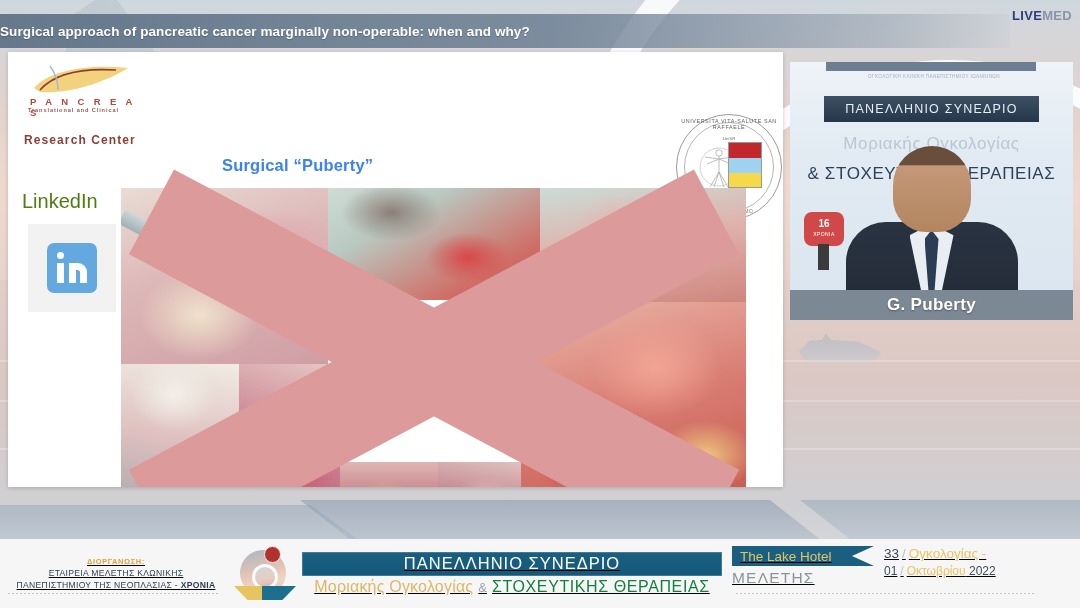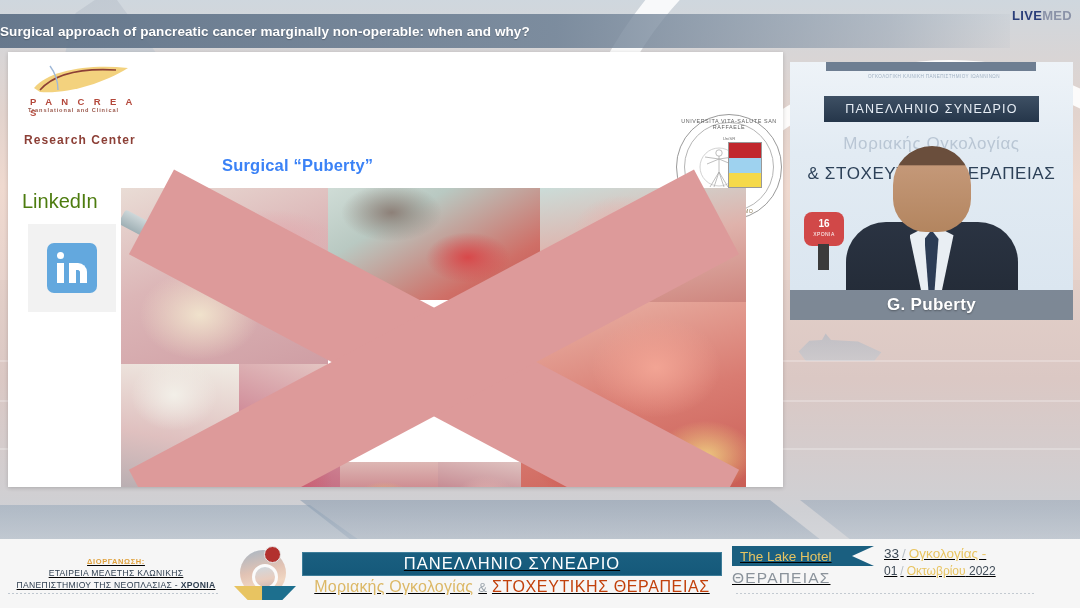--- a/index.html
+++ b/index.html
@@ -314,21 +314,21 @@
               display:flex; flex-direction:column; justify-content:center; }
   .f-band {
     background:linear-gradient(180deg,#1a5f80,#15597a);
     height:24px; display:flex; align-items:center; justify-content:center;
     border:1px solid #3d7d99; width:420px;
   }
   .f-band span { color:#ffffff; font-size:16.5px; letter-spacing:1px; }
   .f-sub { display:flex; align-items:baseline; justify-content:center; width:420px; margin-top:2px; }
   .f-sub .g1 { color:#dcb866; font-size:16px; letter-spacing:.2px; }
   .f-sub .amp { color:#9aa3ab; font-size:13px; margin:0 5px; }
-  .f-sub .g2 { color:#c2410c; font-size:16px; letter-spacing:.6px; }
+  .f-sub .g2 { color:#15803d; font-size:16px; letter-spacing:.6px; }
 
   .f-right { position:relative; width:318px; height:55px;
              display:flex; align-items:flex-start; }
   .fr-col1 { position:relative; width:128px; }
   .fr-hotel {
     position:relative; height:20px; width:120px;
     background:#1a5f80; display:flex; align-items:center; padding-left:8px;
   }
   .fr-hotel span { color:#e8c461; font-size:13.5px; }
   .fr-hotel:after {
@@ -483,21 +483,21 @@
       <span class="amp">&amp;</span>
       <span class="g2">ΣΤΟΧΕΥΤΙΚΗΣ ΘΕΡΑΠΕΙΑΣ</span>
     </div>
   </div>
 
   <div class="f-right">
     <div class="fr-col1">
       <div class="fr-hotel">
         <span>The Lake Hotel</span>
       </div>
-      <div class="fr-city">ΘΕΡΑΠΕΙΑΣ</div>
+      <div class="fr-city">ΜΕΛΕΤΗΣ</div>
     </div>
     <div class="fr-col2">
       <div class="fr-d1">
         <span class="fr-num">33</span><span class="fr-slash">/</span><span class="fr-mon">Ογκολογίας -</span>
       </div>
       <div class="fr-d2">
         <span class="fr-num">01</span><span class="fr-slash">/</span><span class="fr-mon">Οκτωβρίου</span> <span class="fr-num">2022</span>
       </div>
     </div>
     <div class="fr-rule"></div>

